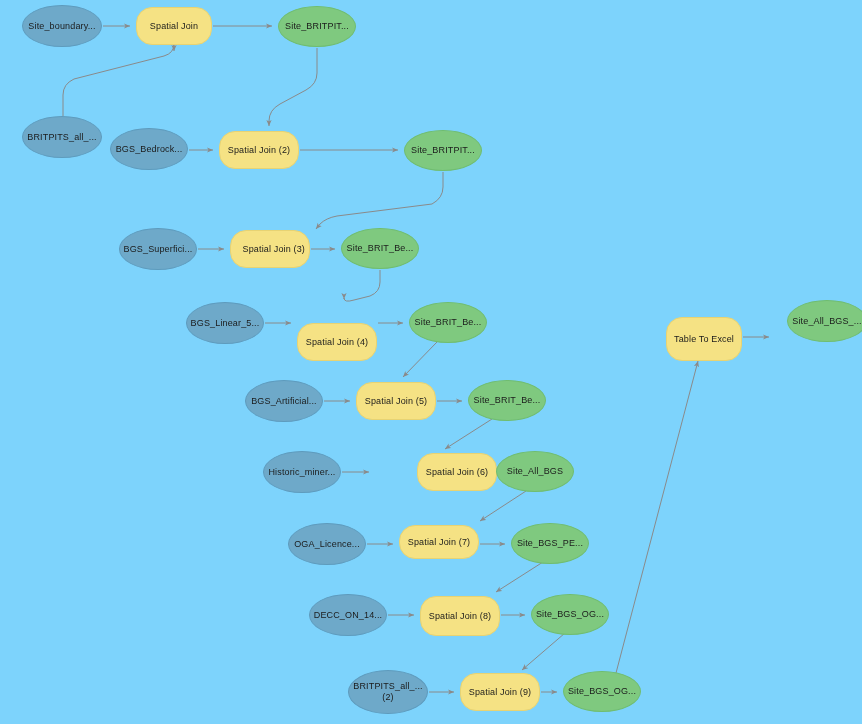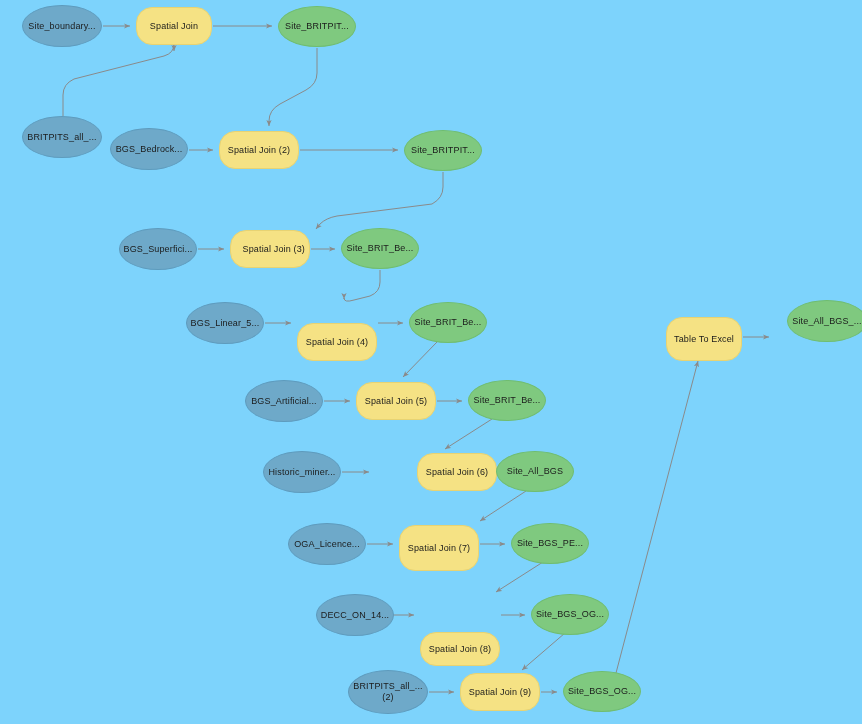--- a/index.html
+++ b/index.html
@@ -120,24 +120,24 @@
       <div class="node data" style="left: 186px; top: 302px; width: 78px; height: 42px;"><span class="node-label">BGS_Linear_5...</span></div>
       <div class="node tool" style="left: 297px; top: 304px; width: 80px; height: 38px; margin-top: 19px;"><span class="node-label">Spatial Join (4)</span></div>
       <div class="node derived" style="left: 409px; top: 302px; width: 78px; height: 41px;"><span class="node-label">Site_BRIT_Be...</span></div>
       <div class="node data" style="left: 245px; top: 380px; width: 78px; height: 42px;"><span class="node-label">BGS_Artificial...</span></div>
       <div class="node tool" style="left: 356px; top: 382px; width: 80px; height: 38px;"><span class="node-label">Spatial Join (5)</span></div>
       <div class="node derived" style="left: 468px; top: 380px; width: 78px; height: 41px;"><span class="node-label">Site_BRIT_Be...</span></div>
       <div class="node data" style="left: 263px; top: 451px; width: 78px; height: 42px;"><span class="node-label">Historic_miner...</span></div>
       <div class="node tool" style="left: 375px; top: 453px; width: 80px; height: 38px; margin-left: 42px;"><span class="node-label">Spatial Join (6)</span></div>
       <div class="node derived" style="left: 496px; top: 451px; width: 78px; height: 41px;"><span class="node-label">Site_All_BGS</span></div>
       <div class="node data" style="left: 288px; top: 523px; width: 78px; height: 42px;"><span class="node-label">OGA_Licence...</span></div>
-      <div class="node tool" style="left: 399px; top: 525px; width: 80px; height: 46px;"><span class="node-label">Spatial Join (7)</span></div>
+      <div class="node tool" style="left: 399px; top: 525px; width: 80px; height: 34px;"><span class="node-label">Spatial Join (7)</span></div>
       <div class="node derived" style="left: 511px; top: 523px; width: 78px; height: 41px; text-align: center;"><span class="node-label">Site_BGS_PE...</span></div>
-      <div class="node data" style="left: 316px; top: 594px; width: 78px; height: 42px;"><span class="node-label">DECC_ON_14...</span></div>
-      <div class="node tool" style="left: 420px; top: 596px; width: 80px; height: 34px; margin-top: 36px;"><span class="node-label">Spatial Join (8)</span></div>
+      <div class="node data" style="left: 309px; top: 594px; width: 78px; height: 42px;"><span class="node-label">DECC_ON_14...</span></div>
+      <div class="node tool" style="left: 420px; top: 596px; width: 80px; height: 40px;"><span class="node-label">Spatial Join (8)</span></div>
       <div class="node derived" style="left: 531px; top: 594px; width: 78px; height: 41px;"><span class="node-label">Site_BGS_OG...</span></div>
       <div class="node data" style="left: 348px; top: 670px; width: 80px; height: 44px;"><span class="node-label">BRITPITS_all_...
 (2)</span></div>
       <div class="node tool" style="left: 460px; top: 673px; width: 80px; height: 38px;"><span class="node-label">Spatial Join (9)</span></div>
       <div class="node derived" style="left: 563px; top: 671px; width: 78px; height: 41px;"><span class="node-label">Site_BGS_OG...</span></div>
       <div class="node tool" style="left: 666px; top: 317px; width: 76px; height: 44px;"><span class="node-label">Table To Excel</span></div>
       <div class="node derived" style="left: 775px; top: 300px; width: 80px; height: 42px; margin-left: 12px;"><span class="node-label">Site_All_BGS_...</span></div>
     </div>
 </div>
 

